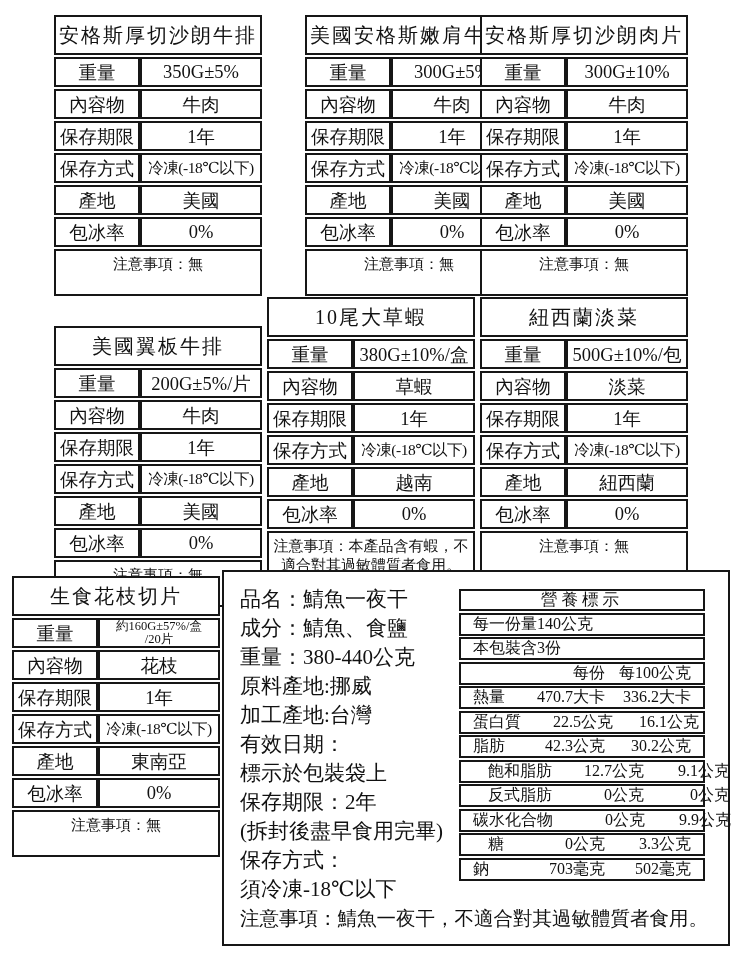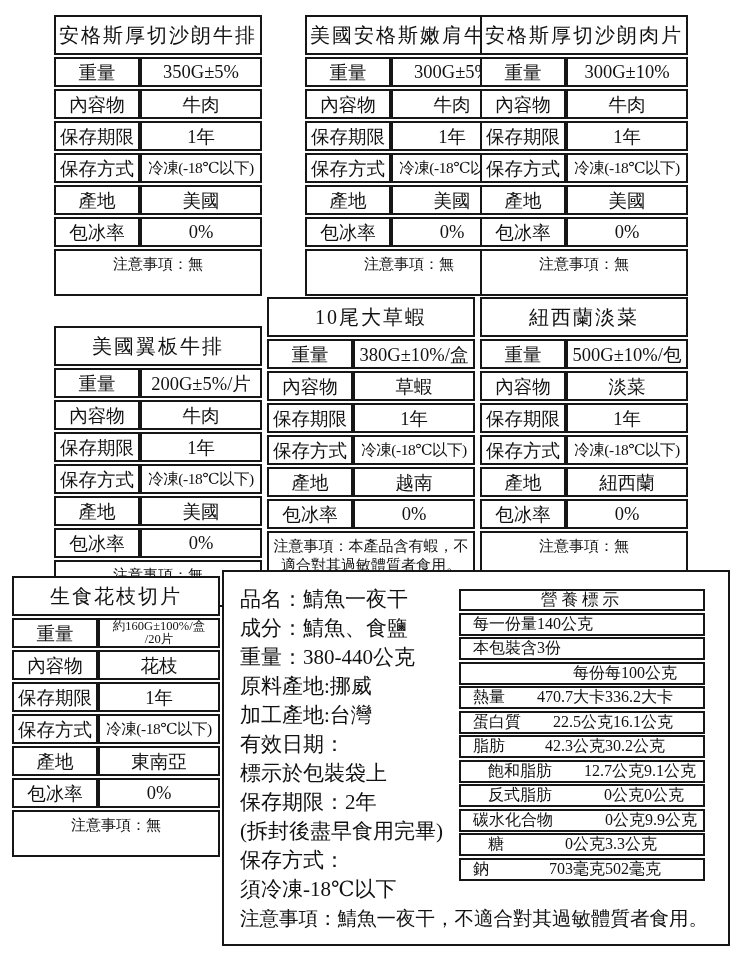--- a/index.html
+++ b/index.html
@@ -31,21 +31,21 @@
   .fish-line:first-child{margin-top:13px;}
   .fish-line.allergy{font-size:19.5px;}
   
   #nutri{position:absolute;left:235px;top:17px;width:246px;}
   .n-title{height:22px;font-size:16.5px;letter-spacing:4px;}
   .n-row{margin-top:1.5px;height:23px;font-size:16px;
          justify-content:flex-start;padding:0 12px;white-space:nowrap;}
   .n-name{flex:1;text-align:left;overflow:visible;}
   .n-name.indent{padding-left:15px;}
   .n-c2{width:92px;text-align:right;flex:none;}
-  .n-c3{width:86px;text-align:left;flex:none;}
+  .n-c3{width:86px;text-align:right;flex:none;}
 </style>
 </head>
 <body>
 
 <div class="ptable" style="left:54px;top:15px;">
   <div class="box title">安格斯厚切沙朗牛排</div>
   <div class="trow">
     <div class="box lbl">重量</div>
     <div class="box val">350G±5%</div>
   </div>
@@ -214,21 +214,21 @@
     <div class="box lbl">包冰率</div>
     <div class="box val">0%</div>
   </div>
   <div class="box note">注意事項：無</div>
 </div>
 
 <div class="ptable" style="left:12px;top:576px;">
   <div class="box title">生食花枝切片</div>
   <div class="trow">
     <div class="box lbl">重量</div>
-    <div class="box val multiline">約160G±100%/盒
+    <div class="box val multiline">約160G±57%/盒
 /20片</div>
   </div>
   <div class="trow">
     <div class="box lbl">內容物</div>
     <div class="box val">花枝</div>
   </div>
   <div class="trow">
     <div class="box lbl">保存期限</div>
     <div class="box val">1年</div>
   </div>

